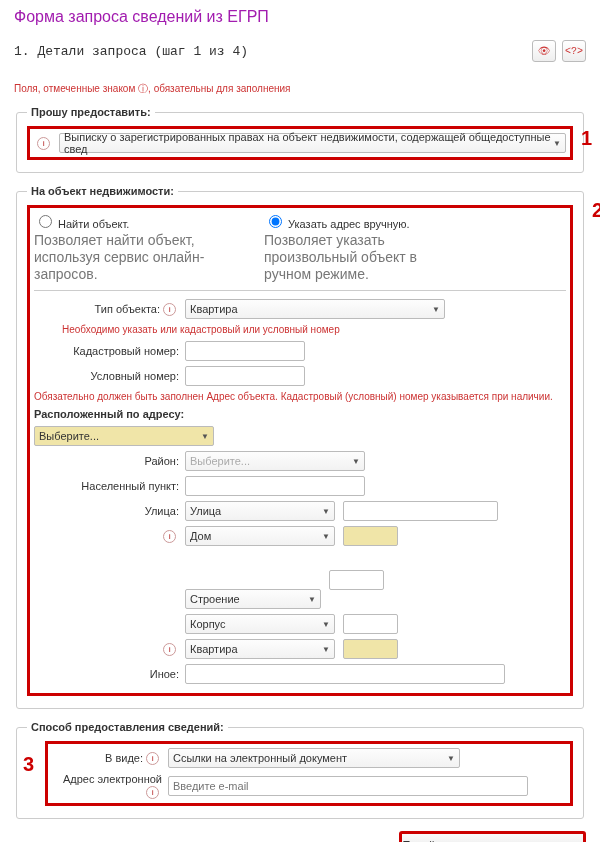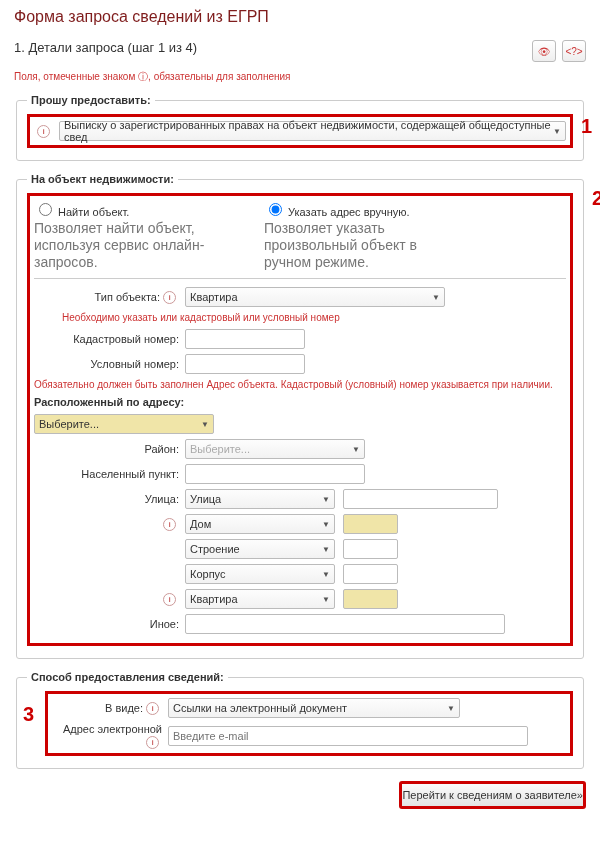--- a/index.html
+++ b/index.html
@@ -9,27 +9,29 @@
   font-size: 11px;
   color: #333;
   background: #fff;
   width: 600px;
 }
 .page {
   padding: 8px 14px;
 }
 .title {
   font-size: 16px;
-  color: #7f1d1d;
+  color: #a21caf;
   margin-bottom: 14px;
 }
 .step-row {
   display: flex;
   justify-content: space-between;
-  margin-bottom: 8px;
+  align-items: center;
+  margin-bottom: 20px;
+  font-family: Liberation Mono, monospace;
 }
 .step-title {
   font-size: 13px;
   color: #333;
 }
 .icons-right {
   display: flex;
   gap: 6px;
 }
 .mini-btn {
@@ -296,21 +298,21 @@
         <div class="select" style="width:150px;">
           <span>Дом</span>
           <span class="arrow">▼</span>
         </div>
         <div style="width:8px;"></div>
         <input class="textfield yellowish" style="width: 55px;">
       </div>
 
       <div class="form-row">
         <div class="form-label"></div>
-        <div class="select" style="width:150px;">
+        <div class="select" style="width:136px;margin-top:38px;">
           <span>Строение</span>
           <span class="arrow">▼</span>
         </div>
         <div style="width:8px;"></div>
         <input class="textfield" style="width: 55px;">
       </div>
 
       <div class="form-row">
         <div class="form-label"></div>
         <div class="select" style="width:150px;">

